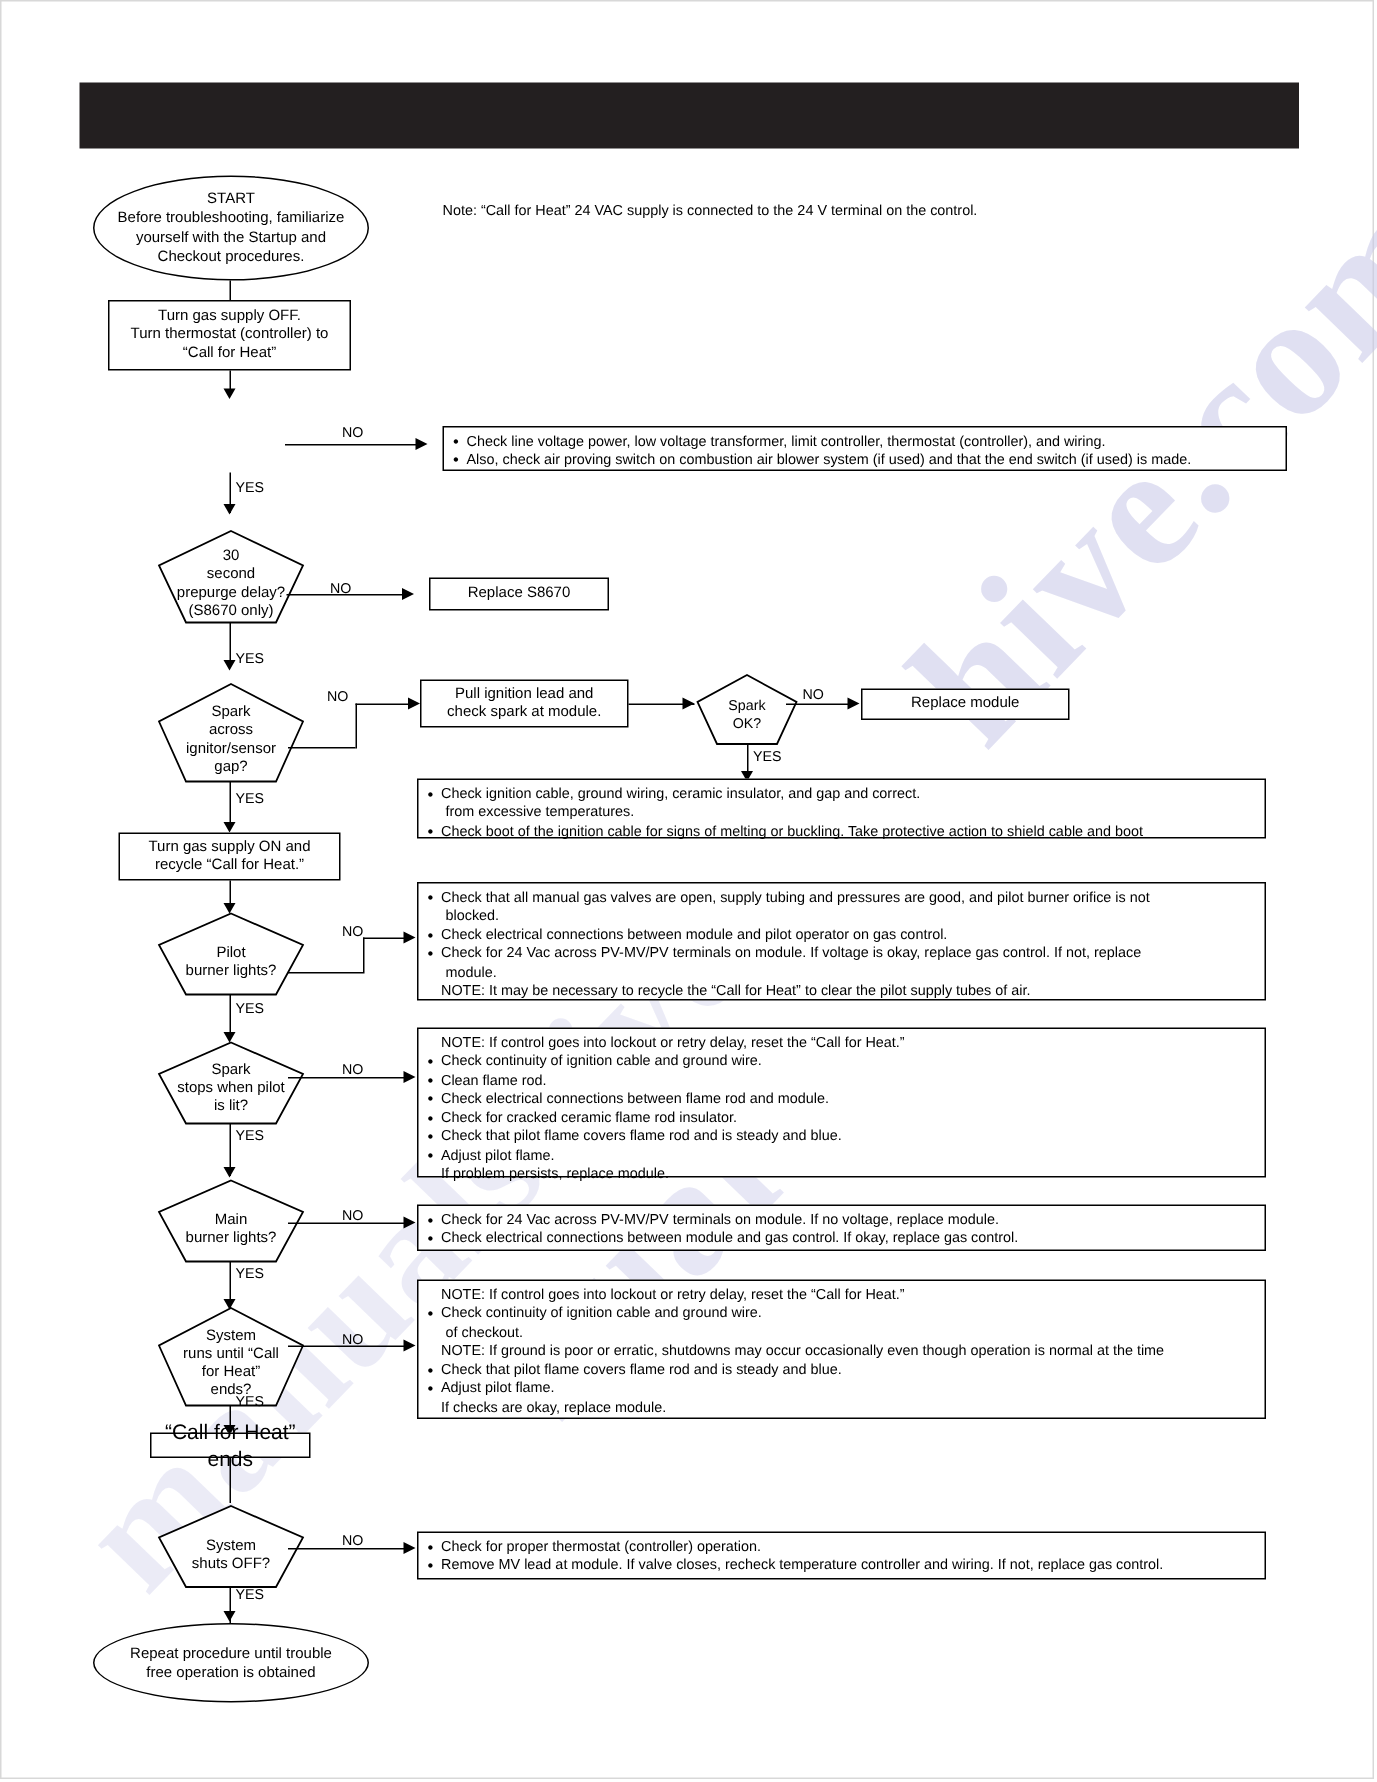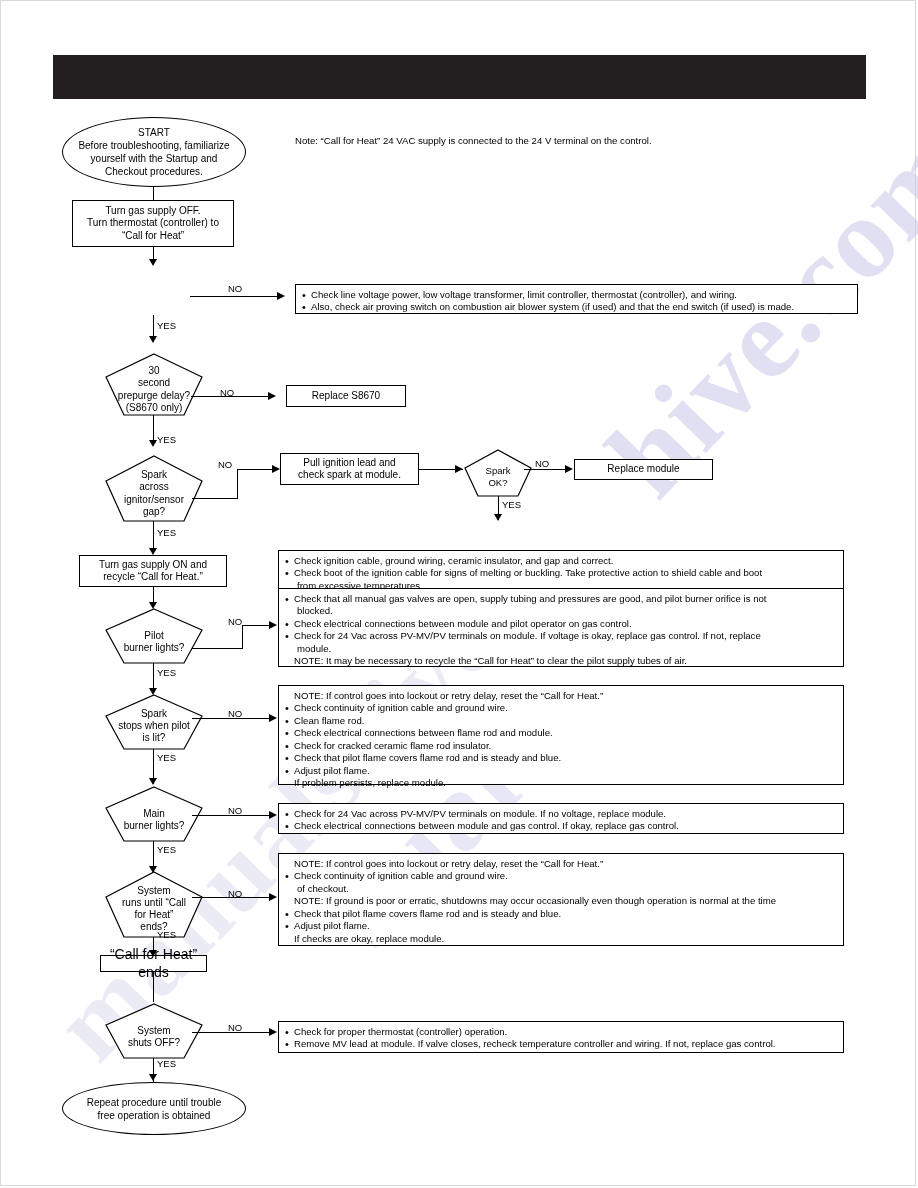--- a/index.html
+++ b/index.html
@@ -269,24 +269,24 @@
   <div class="arrow-right" style="left:565px; top:465px;"></div>
   <div class="elabel" style="left:535px; top:458px;">NO</div>
   <div class="vline" style="left:498px; top:496px; height:24px;"></div>
   <div class="arrow-down" style="left:494px; top:514px;"></div>
   <div class="elabel" style="left:502px; top:499px;">YES</div>
 
   <div class="node box" style="left:574px; top:459px; width:139px; height:21px;">
     <span>Replace module</span>
   </div>
 
-  <div class="infobox" style="left:278px; top:550px; width:566px; height:56px;">
+  <div class="infobox" style="left:278px; top:519px; width:566px; height:40px;">
     <span class="line bullet">Check ignition cable, ground wiring, ceramic insulator, and gap and correct.</span>
+    <span class="line cont">from excessive temperatures.</span>
     <span class="line bullet">Check boot of the ignition cable for signs of melting or buckling. Take protective action to shield cable and boot</span>
-    <span class="line cont">from excessive temperatures.</span>
   </div>
 
   <div class="node box" style="left:79px; top:555px; width:148px; height:32px;">
     <span class="ml">Turn gas supply ON and<br>recycle “Call for Heat.”</span>
   </div>
   <div class="vline" style="left:153px; top:587px; height:20px;"></div>
   <div class="arrow-down" style="left:149px; top:602px;"></div>
 
   <div class="node pent" style="left:105px; top:608px; width:98px; height:56px;">
     <svg viewBox="0 0 98 56" preserveAspectRatio="none">

